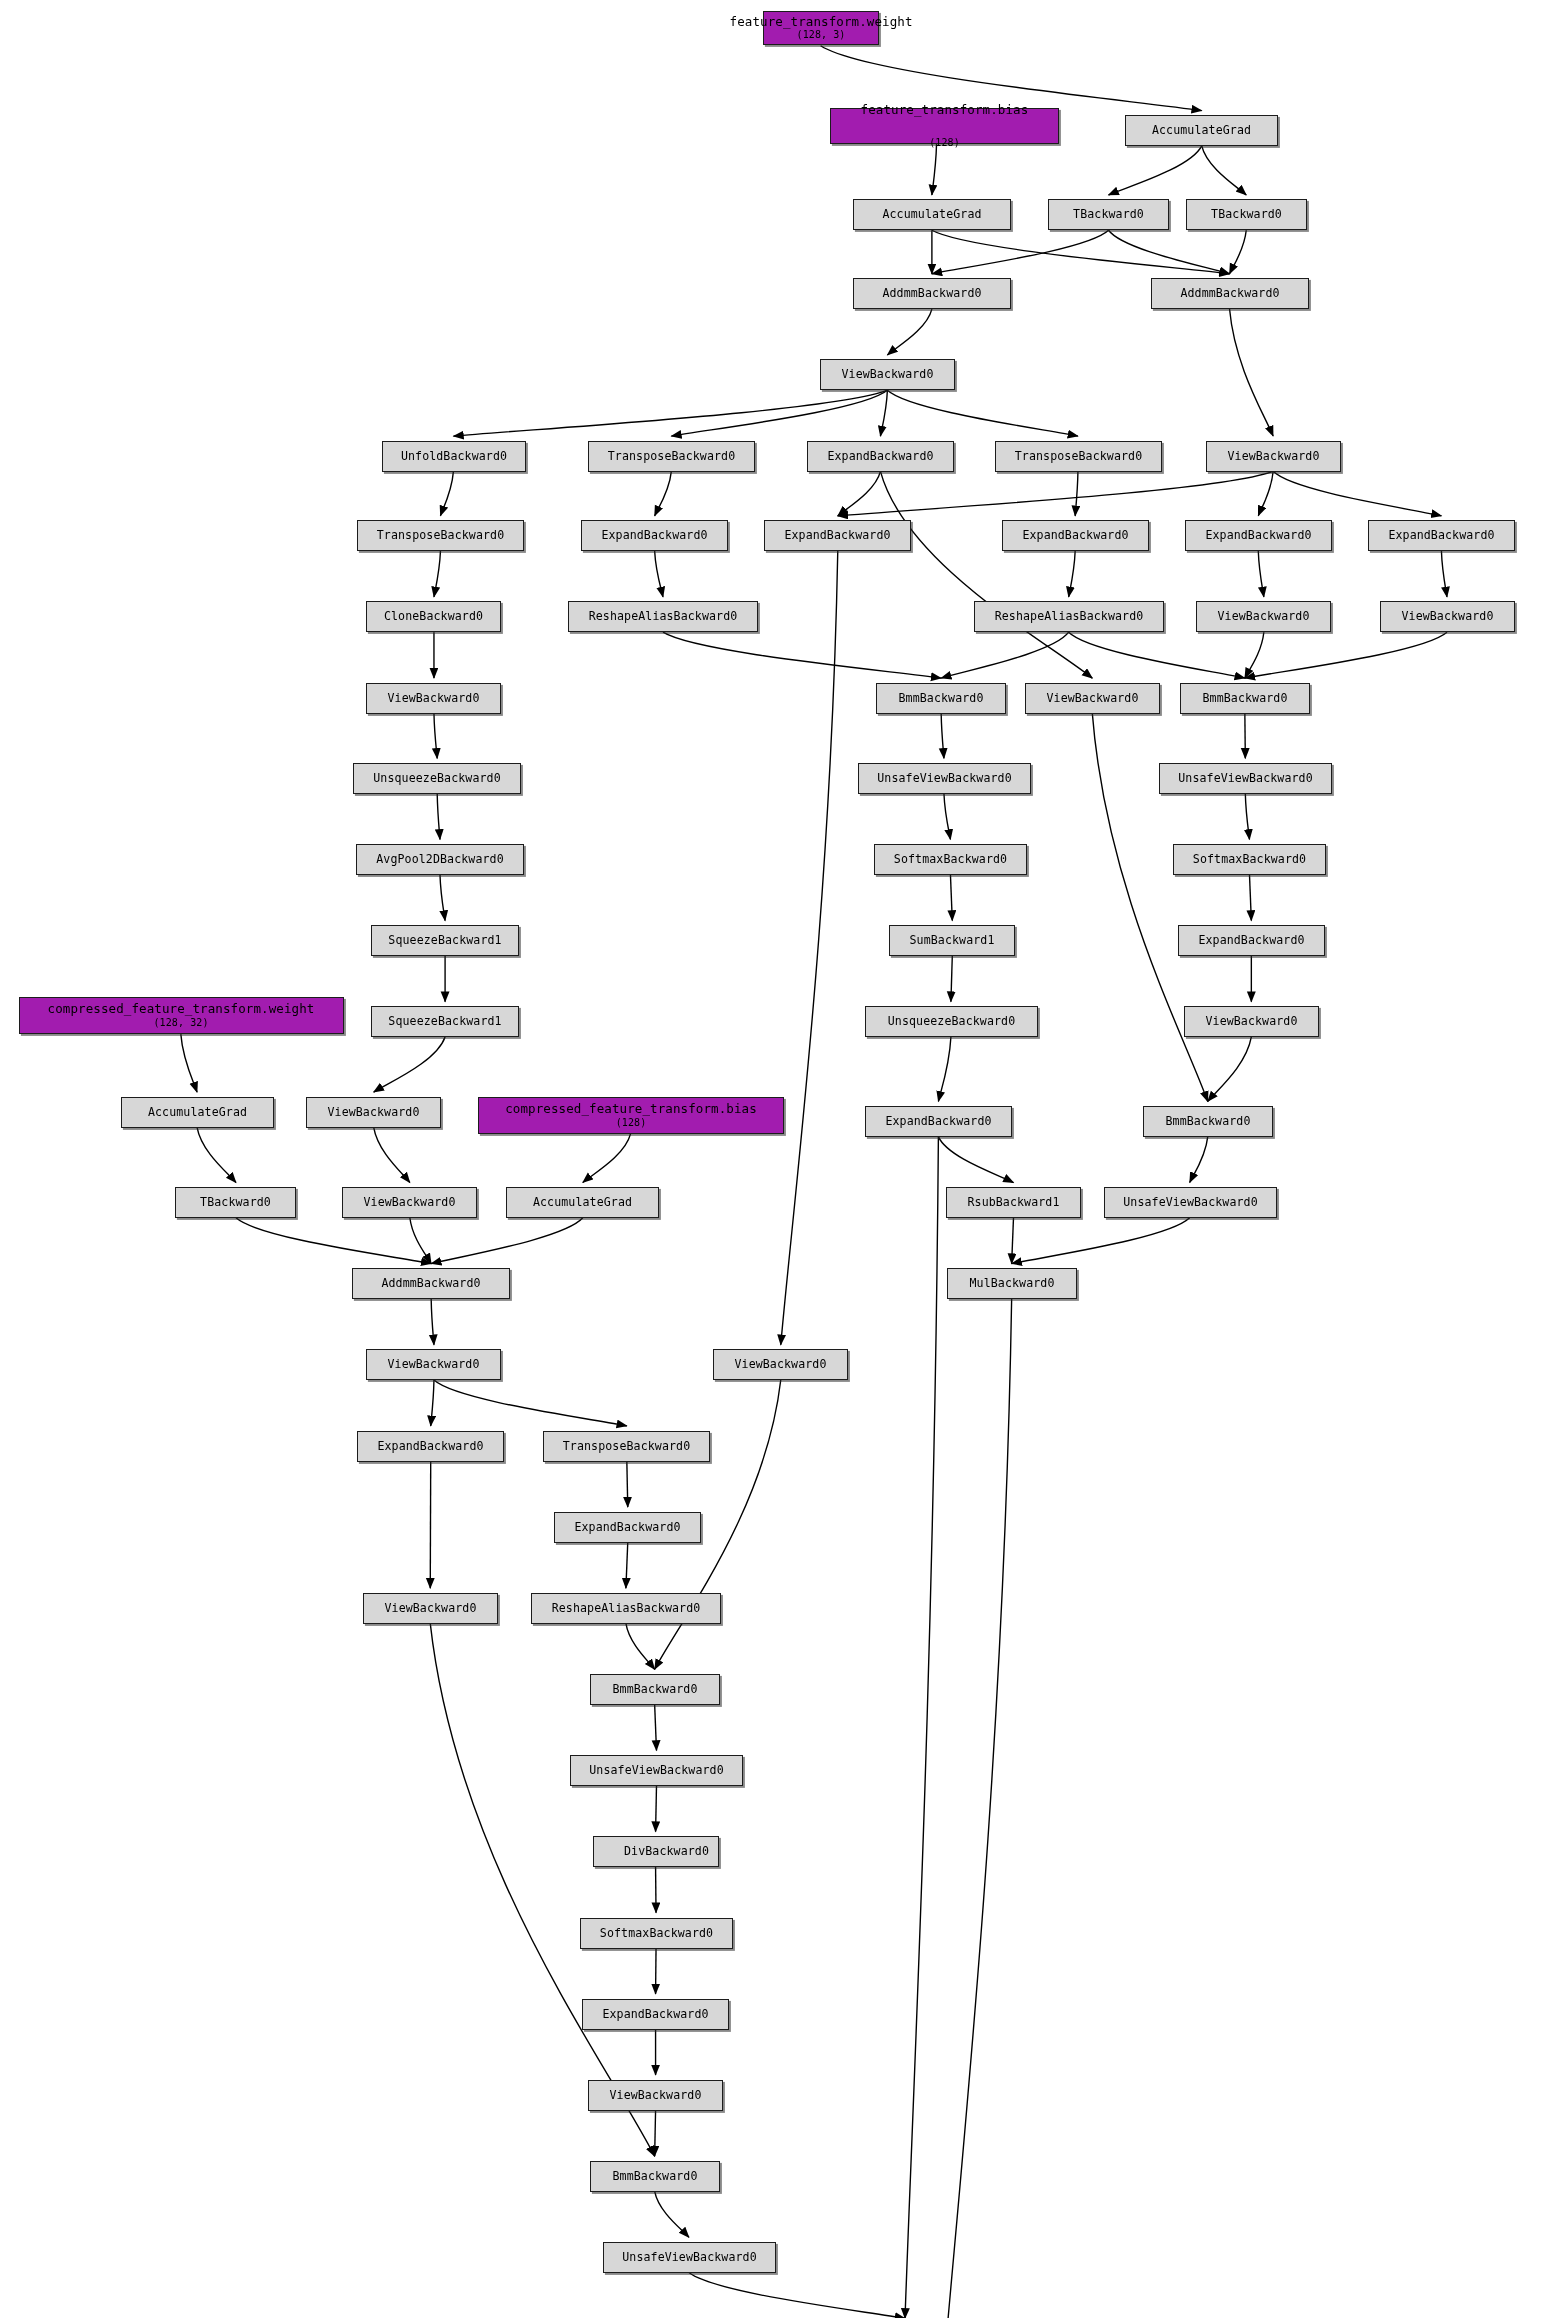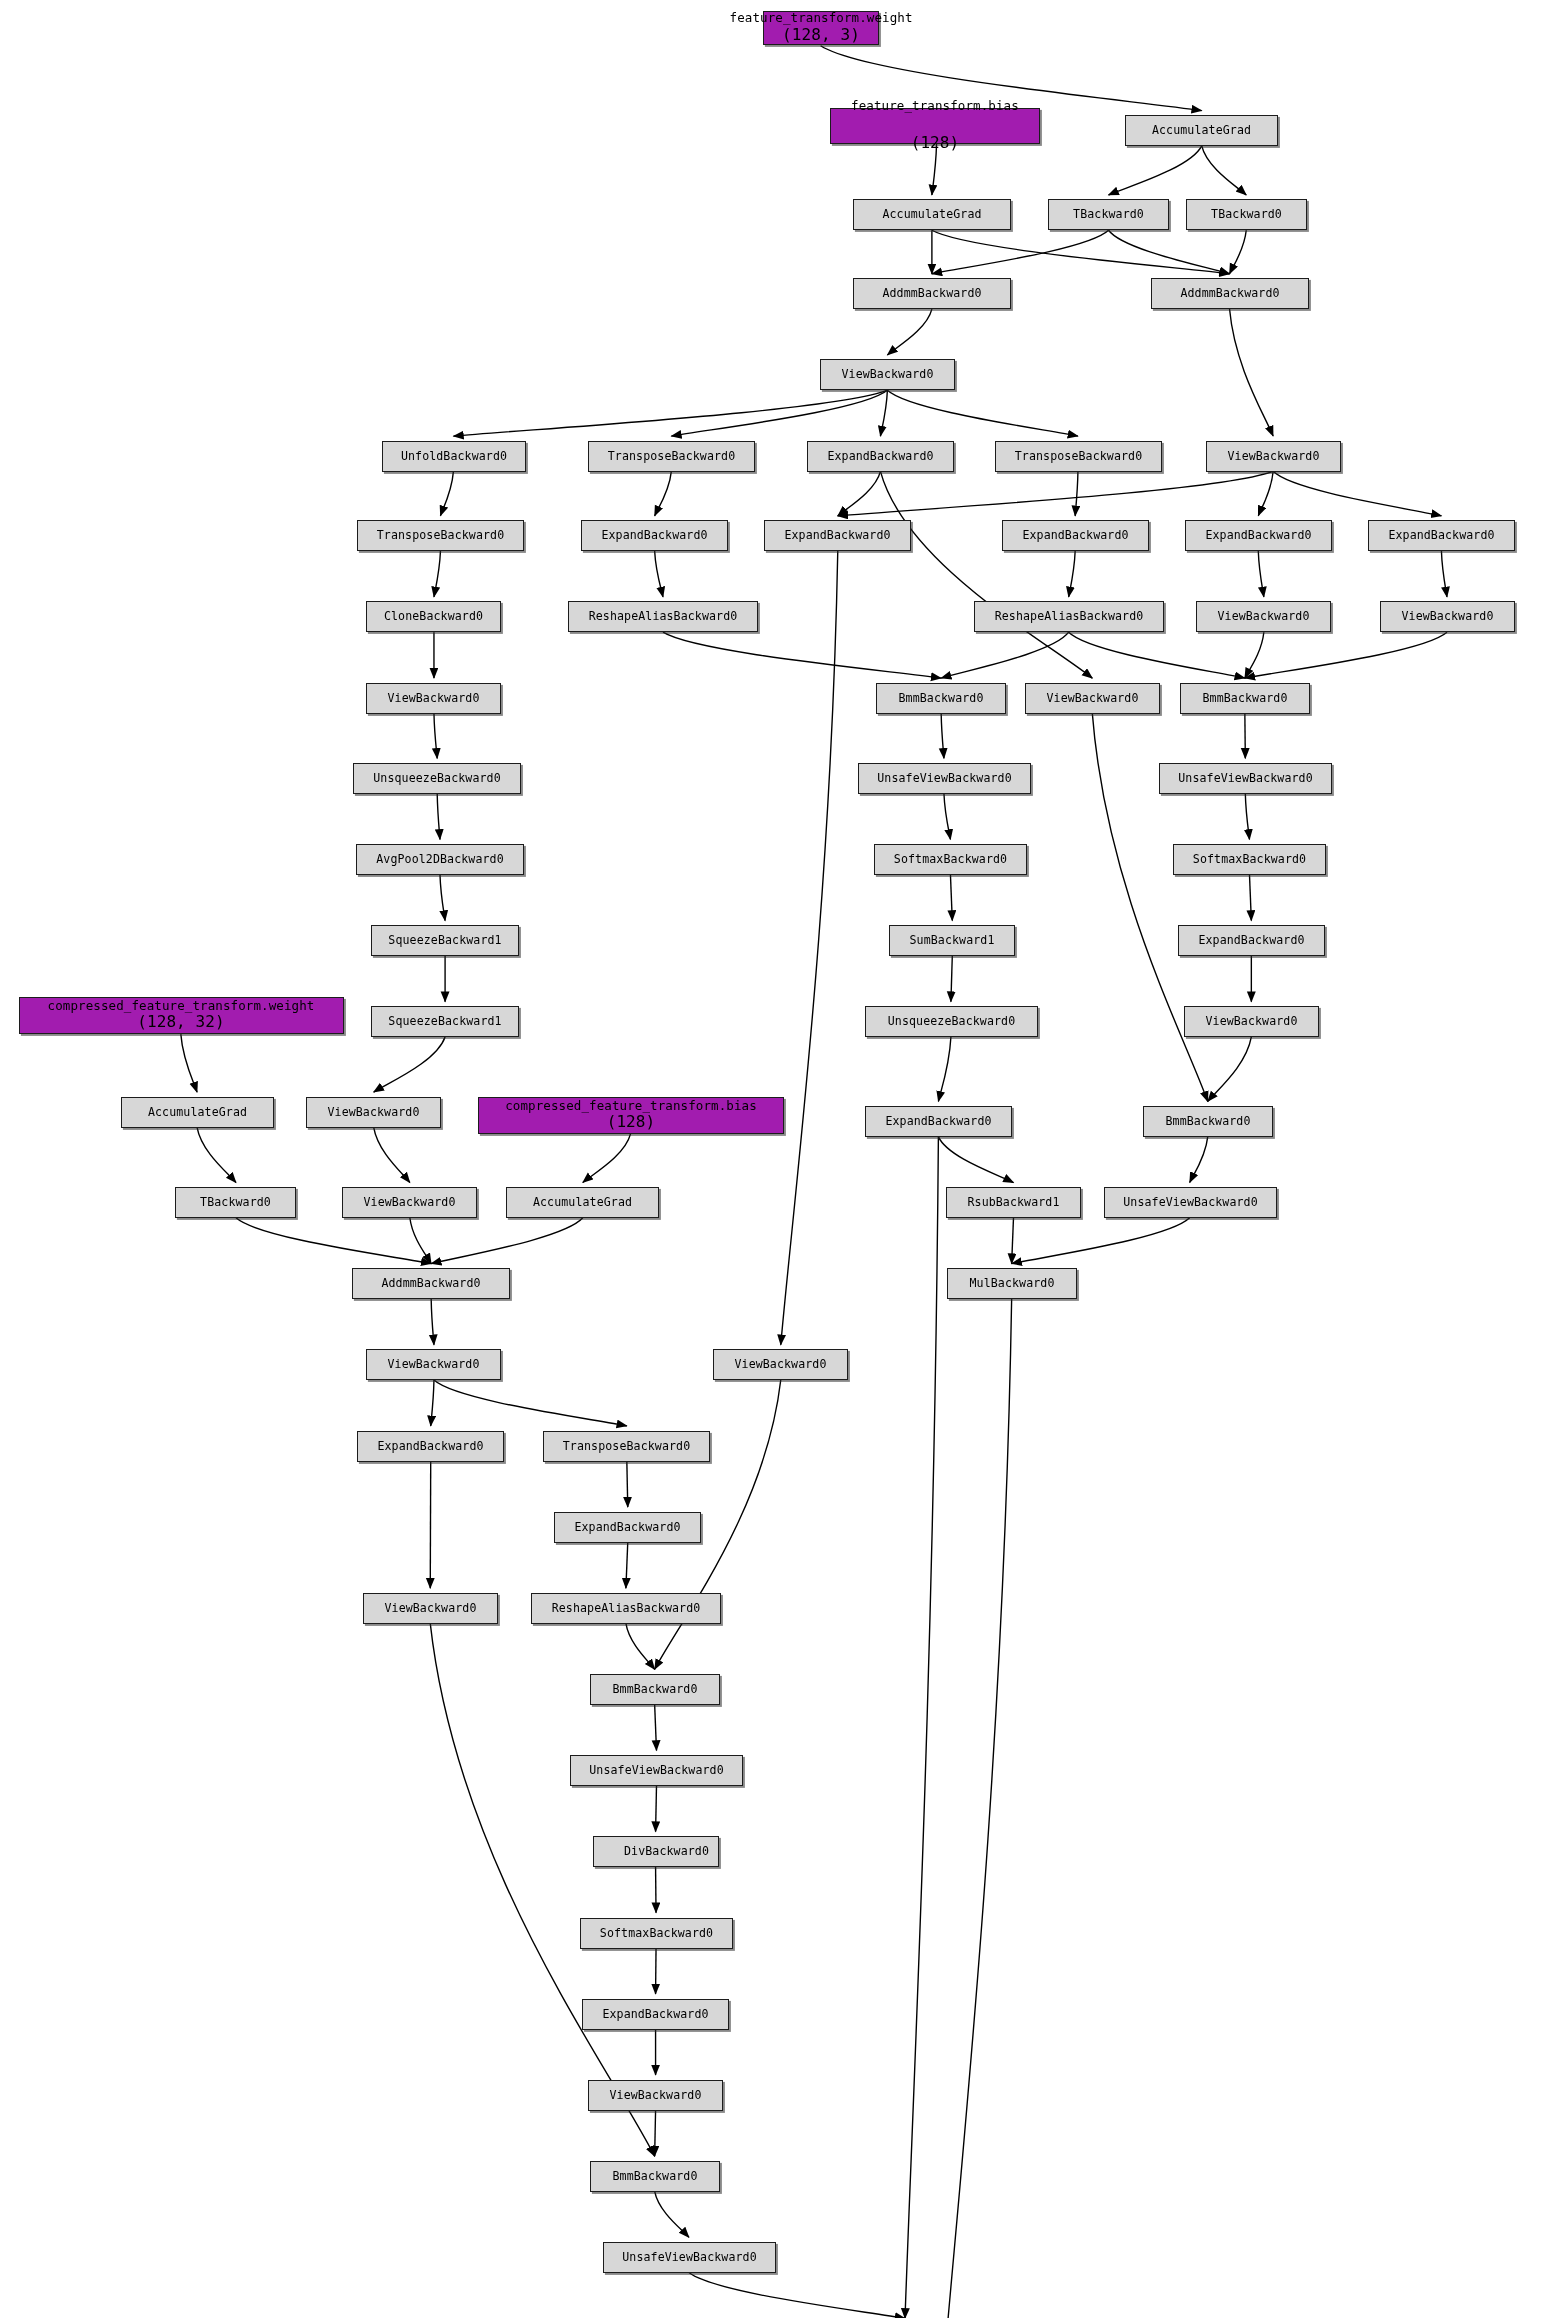--- a/index.html
+++ b/index.html
@@ -47,21 +47,21 @@
   }
   .gnode.op {
     background: #d7d7d7;
     font-size: 11.6px;
   }
   .gnode.param {
     background: #a21caf;
     font-size: 12.5px;
   }
   .gnode .shape-line {
-    font-size: 16px;
+    font-size: 10px;
   }
 </style>
 </head>
 <body>
 
 <div id="graph-root">
   <svg id="edge-layer" viewBox="0 0 3382 5542" width="1568" height="2570">
     <defs>
       <marker id="arrowhead" markerWidth="9" markerHeight="9" refX="7.4" refY="3.2" orient="auto" markerUnits="strokeWidth">
         <path d="M0,0 L8,3.2 L0,6.4 z" fill="#000000"></path>
@@ -149,21 +149,21 @@
         <path d="M1414,4551 L1412,4650" fill="none" stroke="#000000" stroke-width="3" marker-end="url(#arrowhead)"></path>
         <path d="M1412,4726 C1420.88,4770.55 1469.72,4807.18 1486,4825" fill="none" stroke="#000000" stroke-width="3" marker-end="url(#arrowhead)"></path>
         <path d="M1486,4901 C1541.92,4945.55 1849.48,4982.18 1952,5000" fill="none" stroke="#000000" stroke-width="3" marker-end="url(#arrowhead)"></path>
         <path d="M1952,5076 C1961.36,5120.55 2012.84,5157.18 2030,5175" fill="none" stroke="#000000" stroke-width="3" marker-end="url(#arrowhead)"></path>
         <path d="M2030,5251 L2032,5410" fill="none" stroke="#000000" stroke-width="3" marker-end="url(#arrowhead)"></path>
       </g>
   </svg>
   <div id="node-layer">
       <div class="gnode param" style="left: 763px; top: 11px; width: 116px; height: 34px;"><span>feature_transform.weight</span><span class="shape-line">(128, 3)</span></div>
       <div class="gnode op" style="left: 1125px; top: 115px; width: 153px; height: 31px;"><span>AccumulateGrad</span></div>
-      <div class="gnode param" style="left: 830px; top: 108px; width: 210px; height: 36px; gap: 20px;"><span>feature_transform.bias</span><span class="shape-line">(128)</span></div>
+      <div class="gnode param" style="left: 830px; top: 108px; width: 229px; height: 36px; gap: 20px;"><span>feature_transform.bias</span><span class="shape-line">(128)</span></div>
       <div class="gnode op" style="left: 853px; top: 199px; width: 158px; height: 31px;"><span>AccumulateGrad</span></div>
       <div class="gnode op" style="left: 1048px; top: 199px; width: 121px; height: 31px;"><span>TBackward0</span></div>
       <div class="gnode op" style="left: 1186px; top: 199px; width: 121px; height: 31px;"><span>TBackward0</span></div>
       <div class="gnode op" style="left: 853px; top: 278px; width: 158px; height: 31px;"><span>AddmmBackward0</span></div>
       <div class="gnode op" style="left: 1151px; top: 278px; width: 158px; height: 31px;"><span>AddmmBackward0</span></div>
       <div class="gnode op" style="left: 820px; top: 359px; width: 135px; height: 31px;"><span>ViewBackward0</span></div>
       <div class="gnode op" style="left: 382px; top: 441px; width: 144px; height: 31px;"><span>UnfoldBackward0</span></div>
       <div class="gnode op" style="left: 588px; top: 441px; width: 167px; height: 31px;"><span>TransposeBackward0</span></div>
       <div class="gnode op" style="left: 807px; top: 441px; width: 147px; height: 31px;"><span>ExpandBackward0</span></div>
       <div class="gnode op" style="left: 995px; top: 441px; width: 167px; height: 31px;"><span>TransposeBackward0</span></div>

